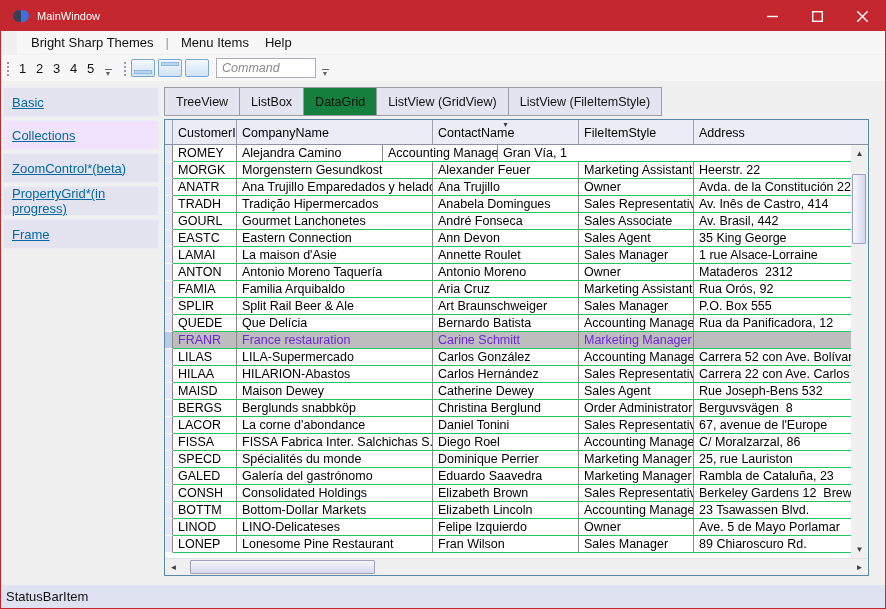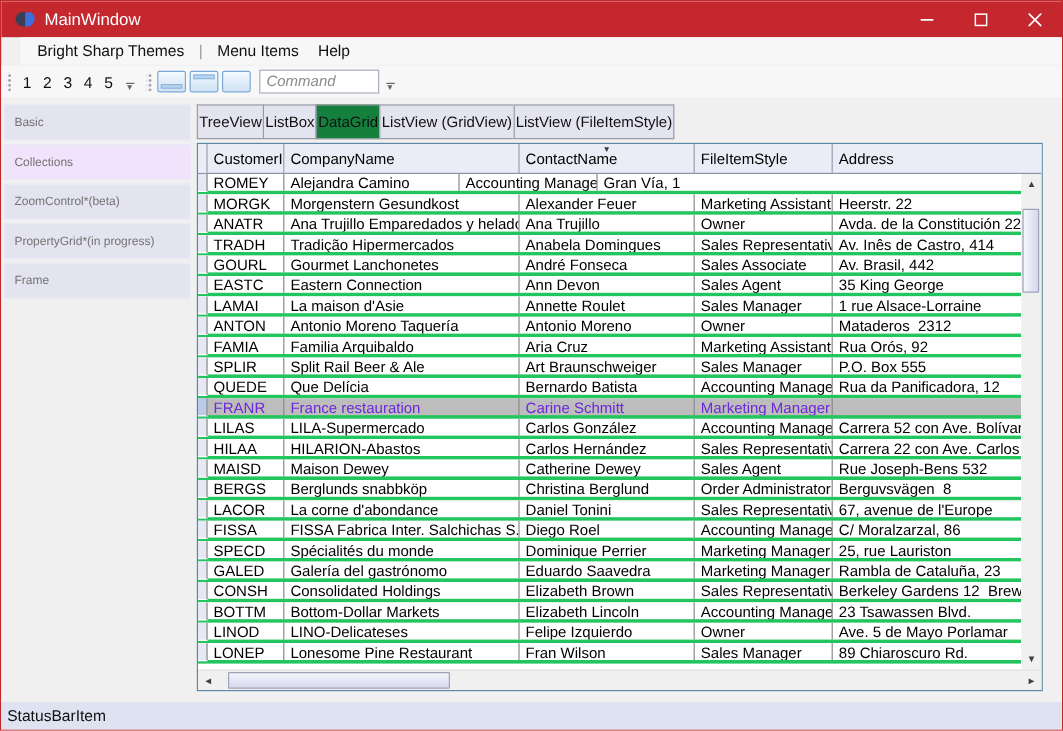--- a/index.html
+++ b/index.html
@@ -6,21 +6,21 @@
   html,body { width:886px; height:609px; }
   body { font-family:"Liberation Sans", sans-serif; font-size:13px; color:#1a1a1a; }
 
   .window { width:886px; height:609px; border:1px solid #c4272e; display:flex; flex-direction:column; background:#f0f0f0; overflow:hidden; }
 
   
   .titlebar { height:30px; background:#c4272e; display:flex; align-items:center; flex:0 0 auto; }
   .titlebar .app-icon { width:16px; height:16px; margin:0 8px 0 12px; position:relative; }
   .titlebar .app-icon .half1 { position:absolute; left:0; top:2px; width:8px; height:12px; background:#3a3f55; border-radius:8px 0 0 8px; }
   .titlebar .app-icon .half2 { position:absolute; left:8px; top:2px; width:8px; height:12px; background:#3f6fd8; border-radius:0 8px 8px 0; transform:skewY(-8deg); }
-  .titlebar .title { color:#fff; font-size:14px; }
+  .titlebar .title { color:#fff; font-size:11px; }
   .titlebar .spacer { flex:1; }
   .caption-btn { width:45px; height:30px; color:#fff; display:flex; align-items:center; justify-content:center; font-size:13px; }
   .caption-btn svg { display:block; }
 
   
   .menubar { height:24px; background:#f7f7f7; display:flex; align-items:center; padding-left:6px; flex:0 0 auto; border-bottom:1px solid #f0f0f0;margin-left:16px; }
   .menu-item { padding:0 8px; height:100%; display:flex; align-items:center; color:#111; }
   .menu-sep { color:#999; padding:0 4px; }
 
   
@@ -34,39 +34,39 @@
   .layout-btn { width:24px; height:18px; margin-right:3px; border:1px solid #7aa7d8; border-radius:2px; background:linear-gradient(#f4f9ff, #cfe2f4); position:relative; }
   .layout-btn .inner-top { position:absolute; left:2px; right:2px; top:2px; height:4px; background:#b8d4ee; border:1px solid #8fb8e0; }
   .command-combo { width:100px; height:20px; border:1px solid #acacbc; background:#fff; font-style:italic; color:#8a8a8a; font-size:12.5px; padding:0 5px; margin-left:4px; outline:none; font-family:"Liberation Sans", sans-serif; }
   .command-combo::placeholder { color:#8a8a8a; font-style:italic; }
 
   
   .body { flex:1; display:flex; background:#f0f0f0; overflow:hidden; }
 
   
   .sidebar { width:160px; padding:6px 2px 0 2px; flex:0 0 auto; }
-  .side-item { height:30px; background:#e4e4f1; margin-bottom:3px; display:flex; align-items:center; padding-left:8px; font-size:10px; color:#737373; border:1px solid #ececf6; }
+  .side-item { height:30px; background:#e4e4f1; margin-bottom:3px; display:flex; align-items:center; padding-left:8px; font-size:13px; color:#0369a1; border:1px solid #ececf6;text-decoration:underline; }
   .side-item.selected { background:#f1e3fb; }
 
   
   .content { flex:1; padding:6px 0 0 3px; display:flex; flex-direction:column; overflow:hidden; }
   .tabstrip { display:flex; height:29px; flex:0 0 auto; }
-  .tab { height:29px; display:flex; align-items:center; padding:0 1px; background:#e4e4f1; border:1px solid #9b9ba8; border-right:none; font-size:12.5px; color:#111; }
+  .tab { height:29px; display:flex; align-items:center; padding:0 11px; background:#e4e4f1; border:1px solid #9b9ba8; border-right:none; font-size:12.5px; color:#111; }
   .tab:last-child { border-right:1px solid #9b9ba8; }
   .tab.selected { background:#15803d; }
 
   
   .grid-wrap { margin-top:3px; width:705px; height:457px; border:1px solid #5b88a5; background:#fff; display:flex; flex-direction:column; overflow:hidden; }
   .dg-header { height:25px; background:#eaedf5; display:flex; flex:0 0 auto; border-bottom:1px solid #8a93a5; }
   .dg-header .corner { width:8px; border-right:1px solid #9aa0b0; background:#eaedf5; }
   .hcell { display:flex; align-items:flex-end; padding:0 0 4px 5px; font-size:12.5px; color:#000; border-right:1px solid #9aa0b0; position:relative; white-space:pre; overflow:hidden; }
   .hcell .sort-arrow { position:absolute; top:1px; left:50%; transform:translateX(-50%); font-size:8px; line-height:8px; color:#3a3a3a; }
   .dg-middle { flex:1; display:flex; overflow:hidden; }
   .dg-rows { flex:1; overflow:hidden; }
-  .dg-row { height:17px; display:flex; border-bottom:3px solid #22c55e; background:#fff; }
+  .dg-row { height:17px; display:flex; border-bottom:1px solid #22c55e; background:#fff; }
   .dg-rowheader { width:8px; background:#e6e9f3; border-right:1px solid #8a8a8a; border-bottom:1px solid #fff; margin-bottom:-1px; }
   .dg-cell { font-size:12.5px; line-height:16px; padding-left:5px; border-right:1px solid #8a8a8a; overflow:hidden; white-space:pre; color:#000; }
   .col0 { width:64px; } .col1 { width:196px; } .col2 { width:146px; } .col3 { width:115px; } .col4 { flex:1; border-right:none; }
   .dg-row.selected { background:#bdbdbd; }
   .dg-row.selected .dg-cell { color:#6d28d9; }
   .dg-row.selected .dg-rowheader { background:#bacbe8; }
 
   
   .vscroll { width:17px; flex:0 0 auto; background:#f0f0f0; display:flex; flex-direction:column; align-items:center; }
   .vscroll .arrow { height:17px; width:17px; display:flex; align-items:center; justify-content:center; font-size:8px; color:#404040; }

